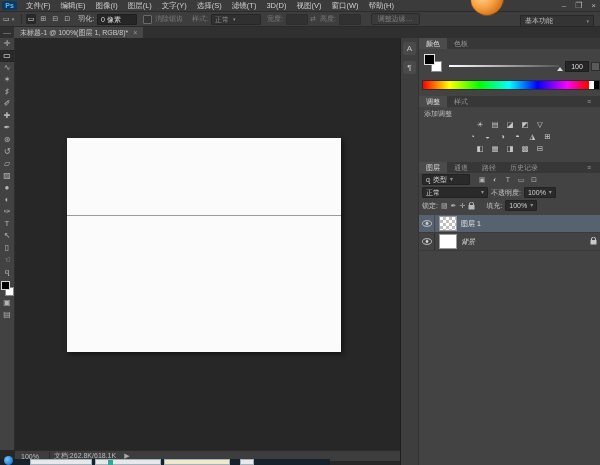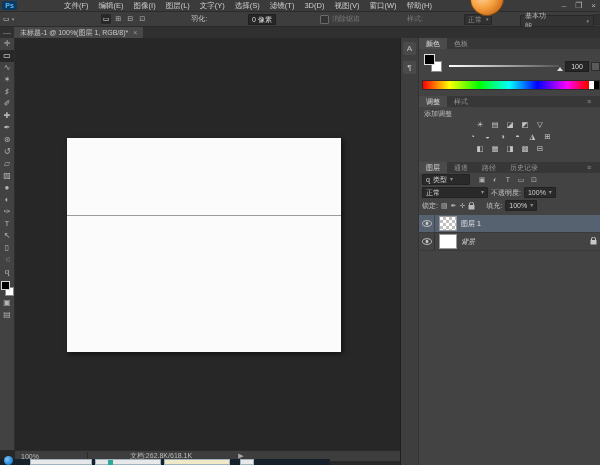--- a/index.html
+++ b/index.html
@@ -1,18 +1,18 @@
 <!DOCTYPE html>
 <html><head>
 <meta charset="utf-8">
 <style>
   html,body{margin:0;padding:0;background:#111;}
   .app{position:relative;width:600px;height:465px;background:#272727;overflow:hidden;
        font-family:"Liberation Sans","DejaVu Sans",sans-serif;color:#ccc;font-size:8px;}
-  .abs{position:absolute;gap:38px;}
+  .abs{position:absolute;}
 
   
   .menubar{left:0;top:0;width:600px;height:11px;background:#3b3b3b;border-bottom:1px solid #2c2c2c;
            display:flex;align-items:center;}
   .ps-logo{width:15px;height:9px;margin:0 4px 0 2px;background:#0a3a63;color:#5cb9ef;font-size:7px;
            font-weight:bold;text-align:center;line-height:9px;border-radius:1px;}
   .menu-items{display:flex;}
   .menu-item{padding:0 5px;font-size:7.5px;line-height:11px;color:#cfcfcf;white-space:nowrap;}
   .win-controls{position:absolute;right:4px;top:0;display:flex;gap:9px;font-size:8px;color:#b5b5b5;line-height:11px;}
   .logo-orb{left:470px;top:-18px;width:32px;height:32px;border-radius:50%;

